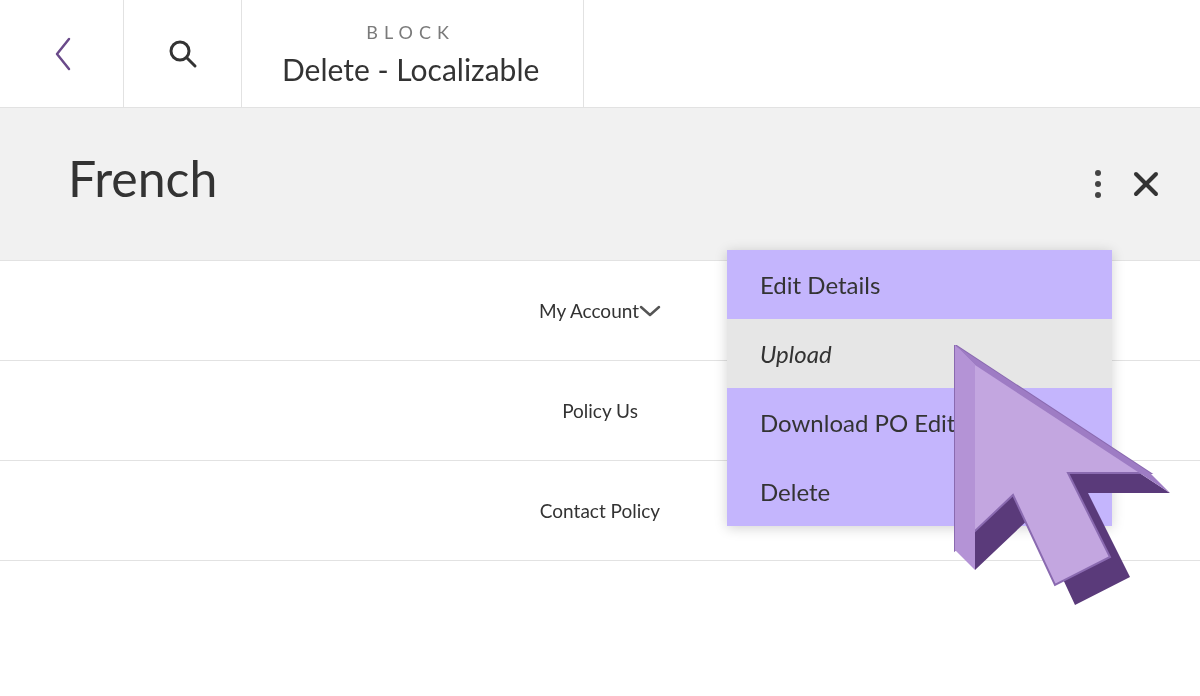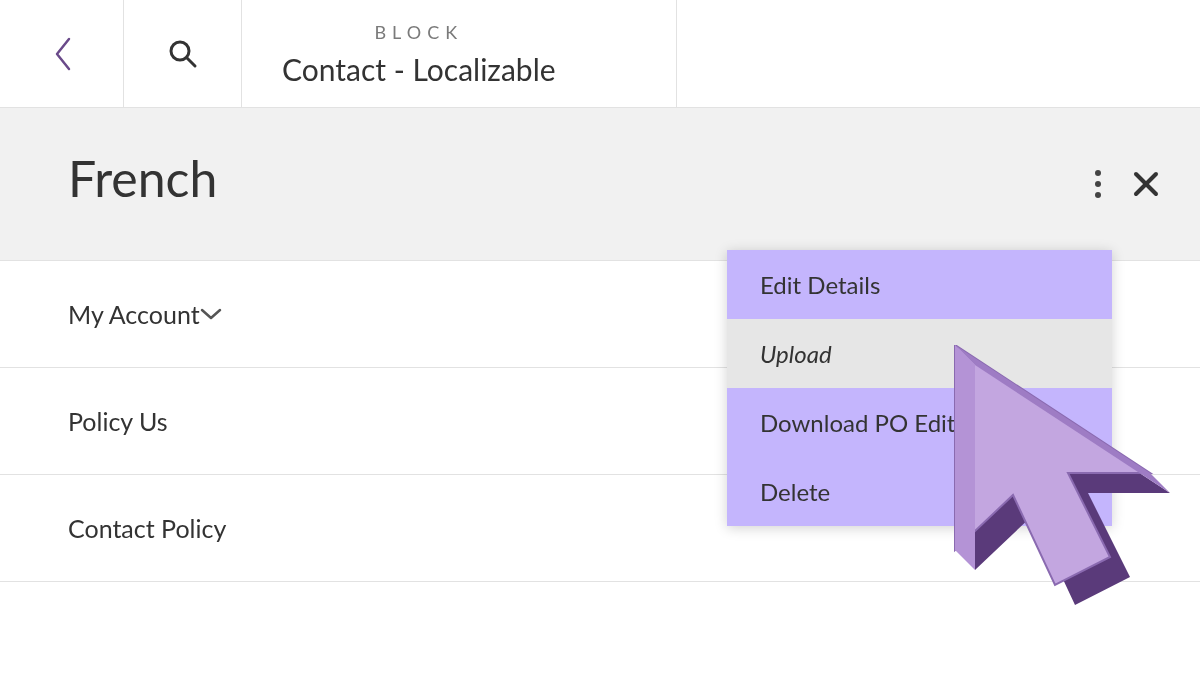--- a/index.html
+++ b/index.html
@@ -29,21 +29,21 @@
     }
     .back-cell {
       width: 124px;
     }
     .search-cell {
       width: 118px;
     }
     .title-cell {
       flex: 0 0 auto;
       padding-left: 40px;
-      padding-right: 120px;
+      padding-right: 44px;
       display: flex;
       flex-direction: column;
       justify-content: center;
     }
     .block-label {
       font-size: 18px;
       letter-spacing: 6px;
       color: #7a7a7a;
       font-weight: 400;
       margin-bottom: 8px;
@@ -80,22 +80,22 @@
     }
     .list {
       display: flex;
       flex-direction: column;
     }
     .list-item {
       padding: 38px 68px;
       border-bottom: 1px solid #e2e2e2;
       display: flex;
       align-items: center;
-      justify-content: flex-start;
-      font-size: 25px;
+      justify-content: center;
+      font-size: 19px;
       color: #333;
     }
     .dropdown-menu {
       position: absolute;
       top: 250px;
       left: 727px;
       width: 385px;
       background: #c4b5fd;
       box-shadow: 0 2px 12px rgba(0,0,0,0.18);
       z-index: 10;
@@ -128,21 +128,21 @@
     </svg>
   </div>
   <div class="top-bar-cell search-cell">
     <svg width="32" height="32" viewBox="0 0 32 32" fill="none">
       <circle cx="13" cy="13" r="9" stroke="#333" stroke-width="3" fill="none"></circle>
       <line x1="20" y1="20" x2="28" y2="28" stroke="#333" stroke-width="3" stroke-linecap="round"></line>
     </svg>
   </div>
   <div class="top-bar-cell title-cell">
     <div class="block-label">BLOCK</div>
-    <div class="block-title">Contact - Localizable</div>
+    <div class="block-title">Delete - Localizable</div>
   </div>
 </div>
 
 <div class="panel-header">
   <div class="lang-title">French</div>
   <div class="header-actions">
     <svg width="8" height="30" viewBox="0 0 8 30">
       <circle cx="4" cy="4" r="3" fill="#444"></circle>
       <circle cx="4" cy="15" r="3" fill="#444"></circle>
       <circle cx="4" cy="26" r="3" fill="#444"></circle>

